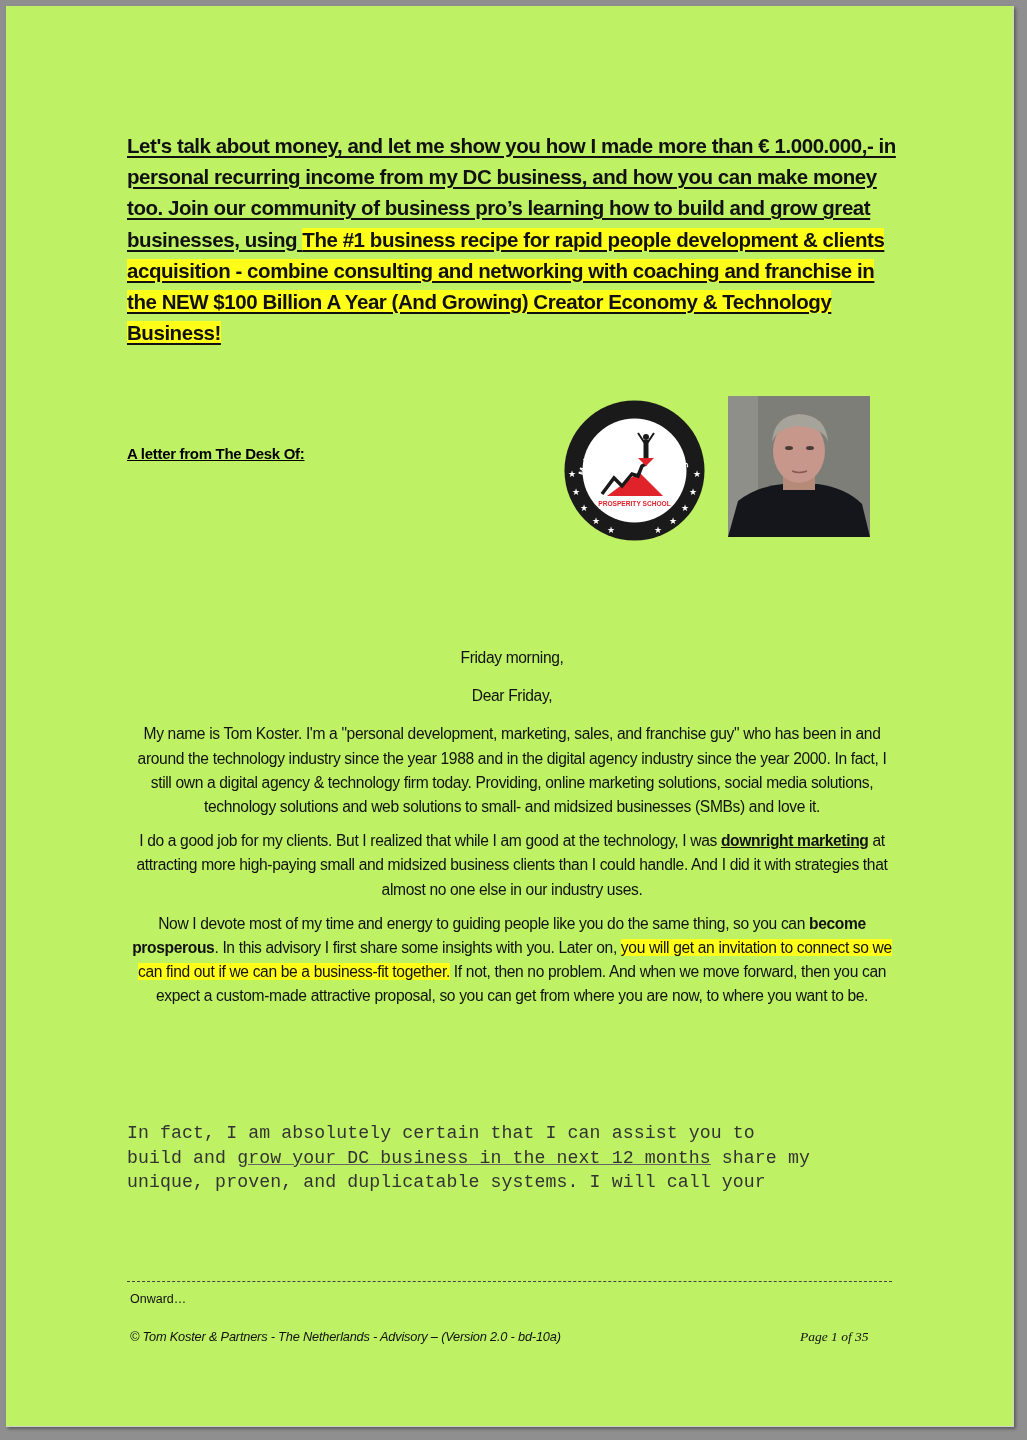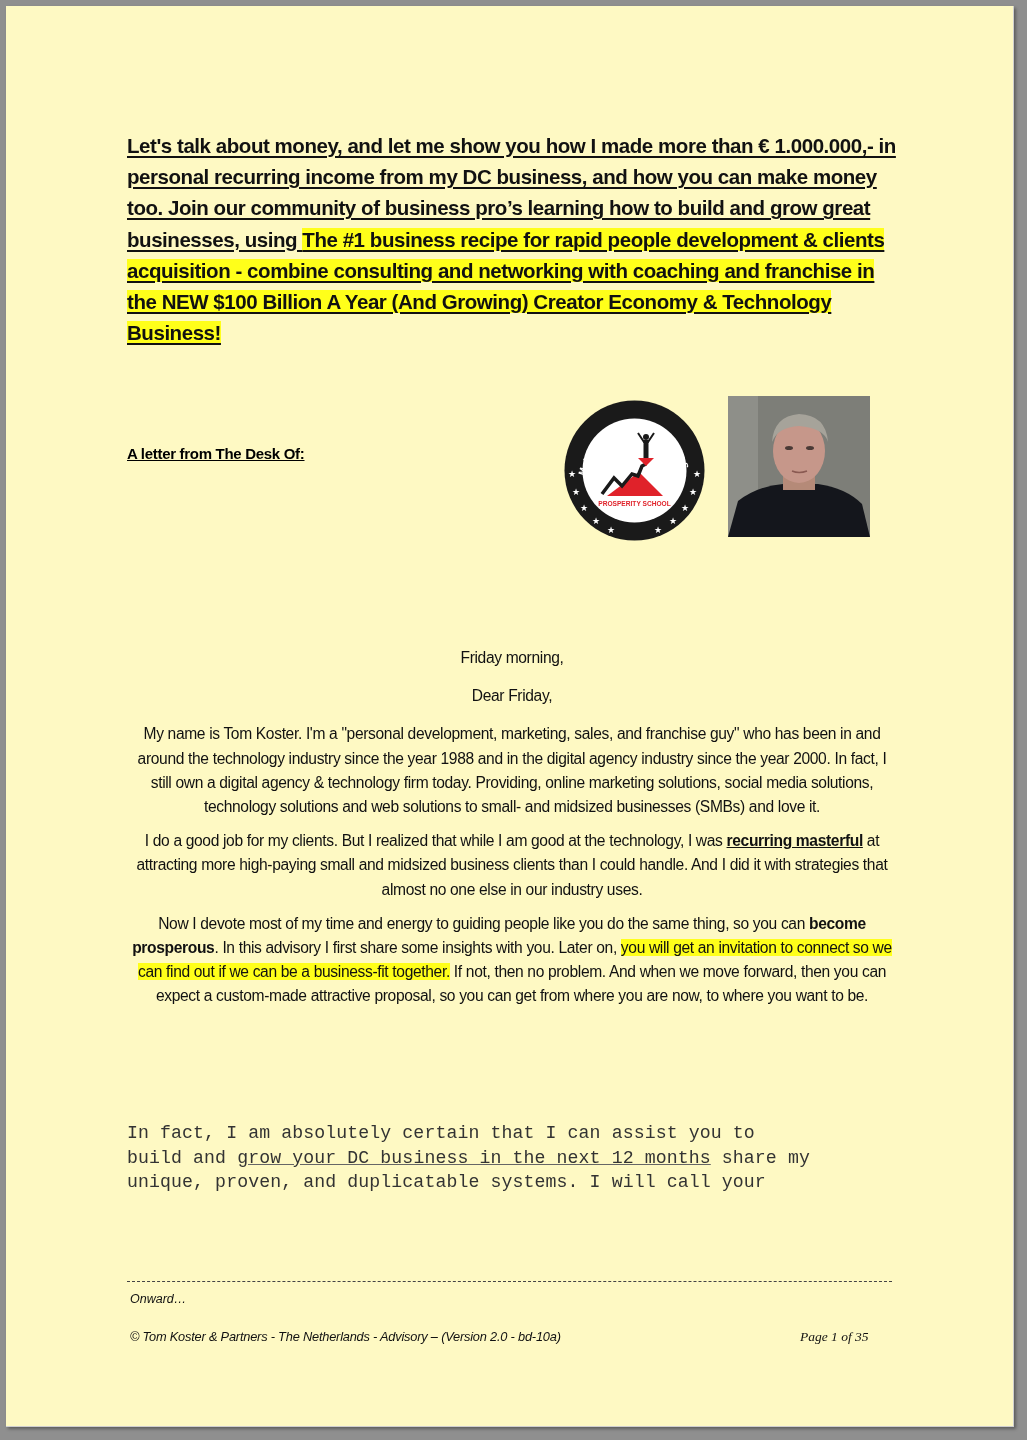--- a/index.html
+++ b/index.html
@@ -7,21 +7,21 @@
     width: 1027px; height: 1440px;
     background: #8f8f8f;
     position: relative;
     overflow: hidden;
     font-family: "Liberation Sans", sans-serif;
   }
   .page {
     position: absolute;
     left: 6px; top: 6px;
     width: 1007px; height: 1420px;
-    background: #fef9c3;
+    background: #bef264;
     box-shadow: 2px 2px 3px rgba(0,0,0,0.35);
     border-right: 1px solid #cfcfcf;
     border-bottom: 1px solid #cfcfcf;
   }
   .content {
     position: absolute;
     left: 121px;
     width: 770px;
     color: #111;
   }
@@ -72,21 +72,21 @@
     font-size: 18.2px; line-height: 24.6px; color: #333;
     letter-spacing: 0.1px;
   }
   .mono .u { text-decoration-color: #666; }
   .dashline {
     position: absolute; left: 121px; top: 1275px; width: 765px;
     border-top: 1px dashed #444;
   }
   .onward {
     position: absolute; left: 124px; top: 1286px;
-    font-style: italic; font-size: 12.5px; color: #111;
+    font-size: 12.5px; color: #111;
   }
   .footer-left {
     position: absolute; left: 124px; top: 1323px;
     font-style: italic; font-size: 12.8px; color: #111; letter-spacing: -0.2px;
   }
   .footer-right {
     position: absolute; left: 794px; top: 1323px;
     font-style: italic; font-size: 13.5px; color: #111;
     font-family: "Liberation Serif", serif;
   }
@@ -144,21 +144,21 @@
       <ellipse cx="61" cy="52" rx="4" ry="2" fill="#4a3a36"></ellipse>
       <ellipse cx="82" cy="52" rx="4" ry="2" fill="#4a3a36"></ellipse>
       <path d="M 64 75 Q 71 78 79 75" stroke="#8a5a52" stroke-width="1.5" fill="none"></path>
     </svg>
   </div>
 
   <div class="body-text" style="top:640px;">
     <p style="margin-bottom:14px;">Friday morning,</p>
     <p style="margin-bottom:14px;">Dear Friday,</p>
     <p>My name is Tom Koster. I'm a "personal development, marketing, sales, and franchise guy" who has been in and around the technology industry since the year 1988 and in the digital agency industry since the year 2000. In fact, I still own a digital agency &amp; technology firm today. Providing, online marketing solutions, social media solutions, technology solutions and web solutions to small- and midsized businesses (SMBs) and love it.</p>
-    <p><span>I do a good job for my clients. But I realized that while I am good at the technology, I was </span><span class="b u">recurring masterful</span><span> at attracting more high-paying small and midsized business clients than I could handle. And I did it with strategies that almost no one else in our industry uses.</span></p>
+    <p><span>I do a good job for my clients. But I realized that while I am good at the technology, I was </span><span class="b u">downright marketing</span><span> at attracting more high-paying small and midsized business clients than I could handle. And I did it with strategies that almost no one else in our industry uses.</span></p>
     <p><span>Now I devote most of my time and energy to guiding people like you do the same thing, so you can </span><span class="b">become prosperous</span><span>. In this advisory I first share some insights with you. Later on, </span><span class="hl">you will get an invitation to connect so we can find out if we can be a business-fit together.</span><span> If not, then no problem. And when we move forward, then you can expect a custom-made attractive proposal, so you can get from where you are now, to where you want to be.</span></p>
   </div>
 
   <div class="mono">
     <div>In fact, I am absolutely certain that I can assist you to</div>
     <div><span>build and </span><span class="u">grow your DC business in the next 12 months</span><span> share my</span></div>
     <div>unique, proven, and duplicatable systems. I will call your</div>
   </div>
 
   <div class="dashline"></div>

